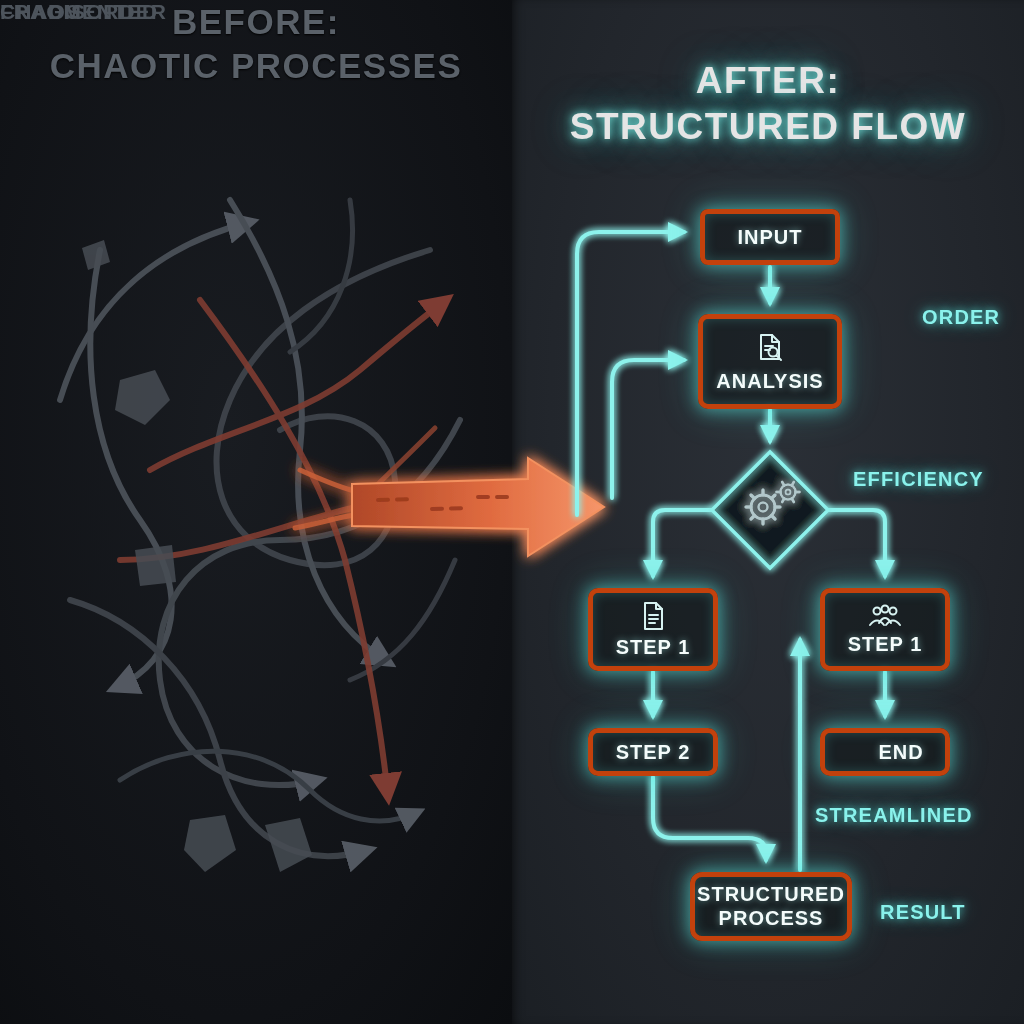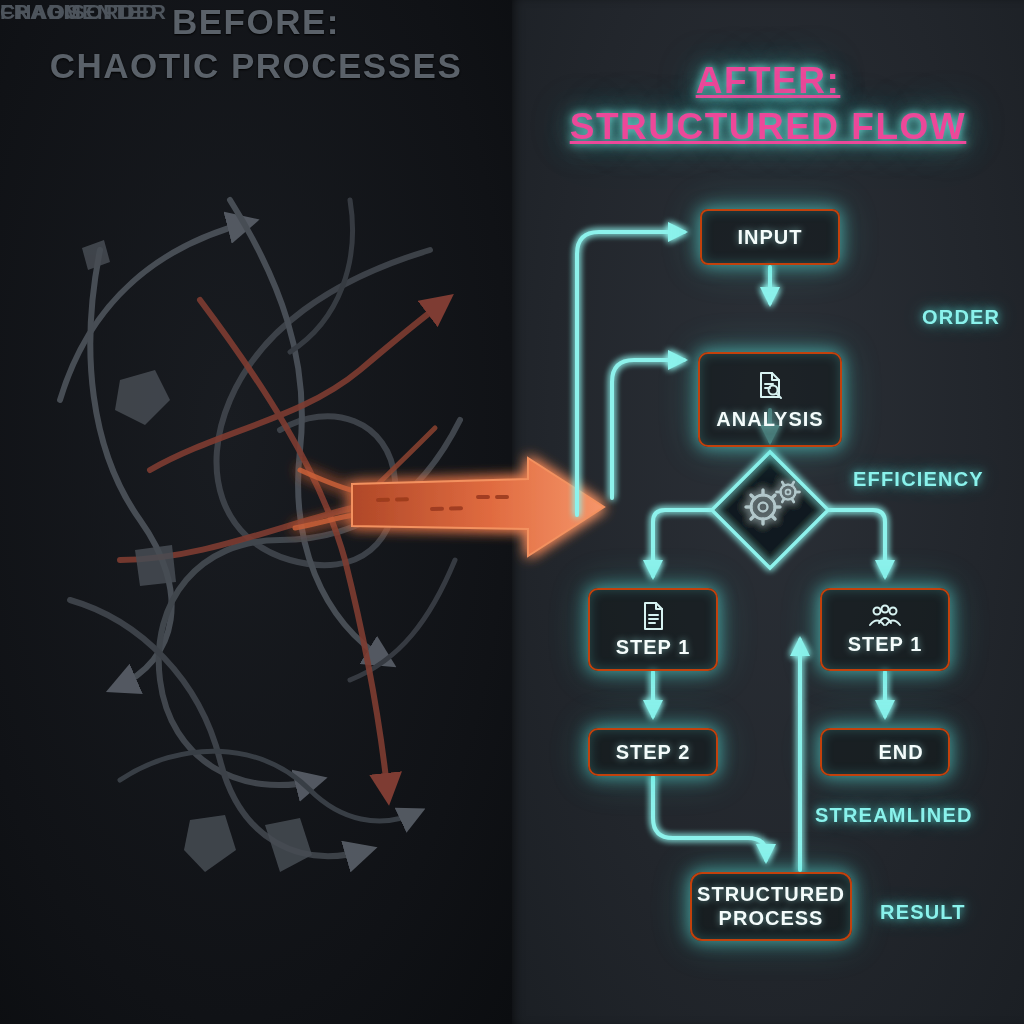--- a/index.html
+++ b/index.html
@@ -9,28 +9,28 @@
   }
   .half{position:absolute;top:0;height:1024px;width:512px;}
   .half.left{left:0;background:radial-gradient(ellipse at 45% 42%, #191c21 0%, #101216 70%, #0b0d10 100%);}
   .half.right{left:512px;background:radial-gradient(ellipse at 50% 40%, #2b3037 0%, #22262c 60%, #1b1f24 100%);box-shadow:inset 6px 0 14px -8px #000;}
   .layer{position:absolute;left:0;top:0;pointer-events:none;}
   #tangle{z-index:1;}
   #flow{z-index:2;}
   .txt{position:absolute;z-index:3;}
   .title{width:512px;text-align:center;font-weight:bold;letter-spacing:1.5px;line-height:1.25;}
   .title.gray{color:#5a6169;font-size:35px;text-shadow:0 1px 2px #000;}
-  .title.cyan{color:#ec4899;font-size:37px;
-    text-shadow:0 0 8px rgba(120,240,232,.95),0 0 22px rgba(80,225,215,.65),0 0 46px rgba(60,210,200,.4);text-decoration:underline;}
+  .title.cyan{color:#e5e5e5;font-size:37px;
+    text-shadow:0 0 8px rgba(120,240,232,.95),0 0 22px rgba(80,225,215,.65),0 0 46px rgba(60,210,200,.4);}
   .gray-label{color:#4d545c;font-weight:bold;font-size:21px;letter-spacing:1px;}
   .cyan-label{color:#8af2ec;font-weight:bold;font-size:20px;letter-spacing:1.2px;
     text-shadow:0 0 9px rgba(90,235,226,.85),0 0 20px rgba(70,220,210,.45);}
   .node{
     position:absolute;z-index:4;box-sizing:border-box;
-    border:2px solid #c2410c;border-radius:10px;background:rgba(17,23,26,.55);
+    border:5px solid #c2410c;border-radius:10px;background:rgba(17,23,26,.55);
     box-shadow:0 0 16px 2px rgba(96,240,232,.5),0 0 38px rgba(70,220,210,.28),inset 0 0 12px rgba(96,240,232,.22);
     display:flex;flex-direction:column;align-items:center;justify-content:center;gap:5px;
   }
   .node .lbl{
     color:#f4fcfb;font-weight:bold;font-size:20px;letter-spacing:1px;line-height:1.15;text-align:center;
     text-shadow:0 0 7px rgba(170,250,245,.55);
   }
   .node .ic{display:block;}
 </style>
 </head>
@@ -171,21 +171,21 @@
   </div>
   <div class="txt cyan-label" style="left:922px;top:306px;">ORDER</div>
   <div class="txt cyan-label" style="left:853px;top:468px;">EFFICIENCY</div>
   <div class="txt cyan-label" style="left:815px;top:804px;">STREAMLINED</div>
   <div class="txt cyan-label" style="left:880px;top:901px;">RESULT</div>
 
   <div class="node" style="left:700px;top:209px;width:140px;height:56px;border-radius:8px;">
     <span class="lbl">INPUT</span>
   </div>
 
-  <div class="node" style="left:698px;top:314px;width:144px;height:95px;margin-top:38px;">
+  <div class="node" style="left:698px;top:314px;width:144px;height:95px;">
     <svg class="ic" width="34" height="34" viewBox="0 0 34 34">
       <g fill="none" stroke="#d8f3f2" stroke-width="2" stroke-linejoin="round" stroke-linecap="round">
         <path d="M8 4 h11 l7 7 v17 H8 z"></path>
         <path d="M19 4 v7 h7"></path>
         <line x1="12" y1="15" x2="20" y2="15"></line>
         <line x1="12" y1="19" x2="17" y2="19"></line>
         <circle cx="20" cy="21" r="4.5"></circle>
         <line x1="23.5" y1="24.5" x2="28" y2="29"></line>
       </g>
     </svg>

